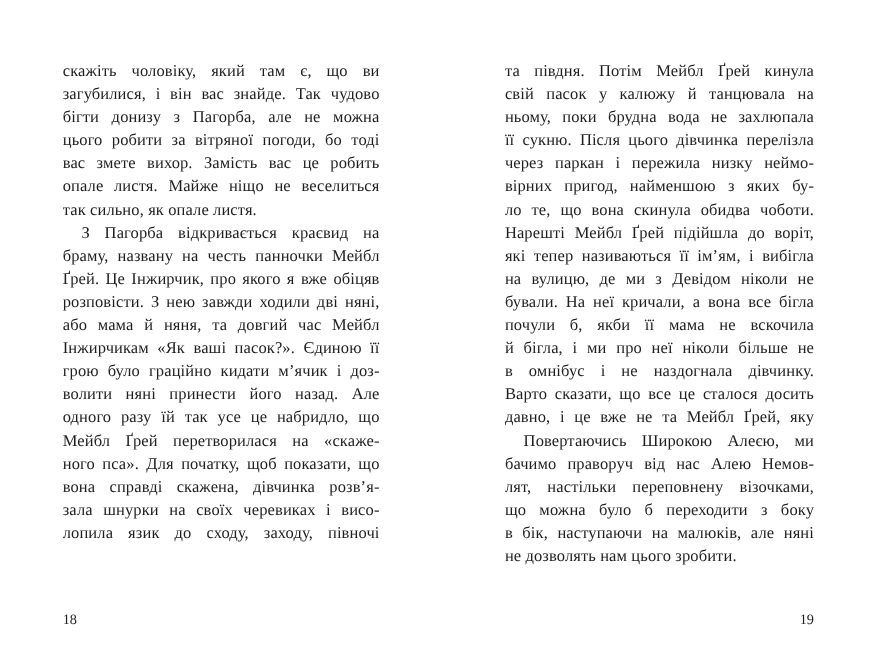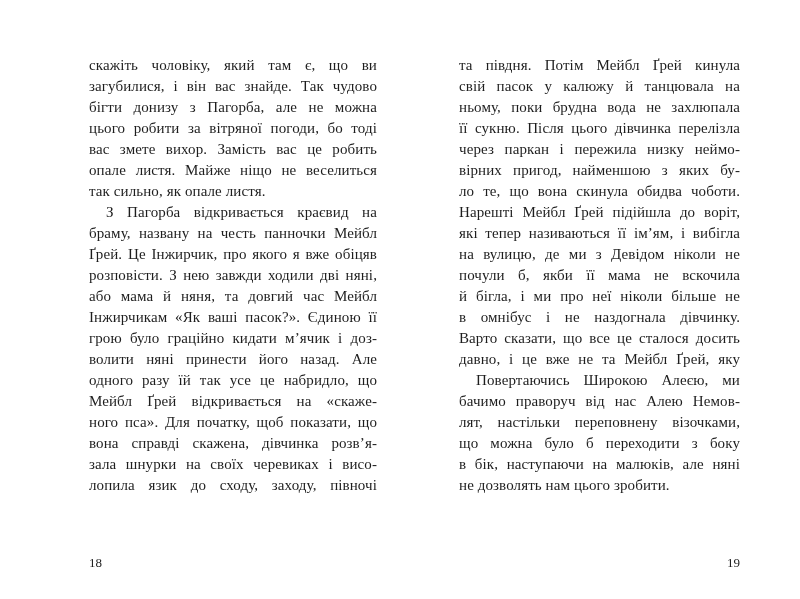--- a/index.html
+++ b/index.html
@@ -17,21 +17,21 @@
   }
   .spread {
     position: absolute;
     inset: 0;
   }
   .page {
     position: absolute;
     top: 55px;
     height: 520px;
   }
-  #page-0 { left: 57px;  width: 288px; margin-left: 32px; }
+  #page-0 { left: 57px;  width: 288px; }
   #page-1 { left: 459px; width: 281px; }
   .text-block {
     position: absolute;
     top: 0; left: 0; right: 0;
   }
   .line {
     font-size: 15px;
     line-height: 21px;
     height: 21px;
     overflow: hidden;
@@ -71,41 +71,42 @@
         <div class="line end">так сильно, як опале листя.</div>
         <div class="line indent">З Пагорба відкривається краєвид на</div>
         <div class="line">браму, названу на честь панночки Мейбл</div>
         <div class="line">Ґрей. Це Інжирчик, про якого я вже обіцяв</div>
         <div class="line">розповісти. З нею завжди ходили дві няні,</div>
         <div class="line">або мама й няня, та довгий час Мейбл</div>
         <div class="line">Інжирчикам «Як ваші пасок?». Єдиною її</div>
         <div class="line">грою було граційно кидати м’ячик і доз-</div>
         <div class="line">волити няні принести його назад. Але</div>
         <div class="line">одного разу їй так усе це набридло, що</div>
-        <div class="line">Мейбл Ґрей відкривається на «скаже-</div>
+        <div class="line">Мейбл Ґрей перетворилася на «скаже-</div>
         <div class="line">ного пса». Для початку, щоб показати, що</div>
         <div class="line">вона справді скажена, дівчинка розв’я-</div>
         <div class="line">зала шнурки на своїх черевиках і висо-</div>
         <div class="line">лопила язик до сходу, заходу, півночі</div>
       </div>
     <div class="pagenum left">18</div>
   </div>
 
   <div class="page" id="page-1">
     <div class="text-block">
         <div class="line">та півдня. Потім Мейбл Ґрей кинула</div>
         <div class="line">свій пасок у калюжу й танцювала на</div>
         <div class="line">ньому, поки брудна вода не захлюпала</div>
         <div class="line">її сукню. Після цього дівчинка перелізла</div>
         <div class="line">через паркан і пережила низку неймо-</div>
         <div class="line">вірних пригод, найменшою з яких бу-</div>
         <div class="line">ло те, що вона скинула обидва чоботи.</div>
         <div class="line">Нарешті Мейбл Ґрей підійшла до воріт,</div>
         <div class="line">які тепер називаються її ім’ям, і вибігла</div>
         <div class="line">на вулицю, де ми з Девідом ніколи не</div>
+        <div class="line">бували. На неї кричали, а вона все бігла</div>
         <div class="line">почули б, якби її мама не вскочила</div>
         <div class="line">й бігла, і ми про неї ніколи більше не</div>
         <div class="line">в омнібус і не наздогнала дівчинку.</div>
         <div class="line">Варто сказати, що все це сталося досить</div>
         <div class="line">давно, і це вже не та Мейбл Ґрей, яку</div>
         <div class="line indent">Повертаючись Широкою Алеєю, ми</div>
         <div class="line">бачимо праворуч від нас Алею Немов-</div>
         <div class="line">лят, настільки переповнену візочками,</div>
         <div class="line">що можна було б переходити з боку</div>
         <div class="line">в бік, наступаючи на малюків, але няні</div>

